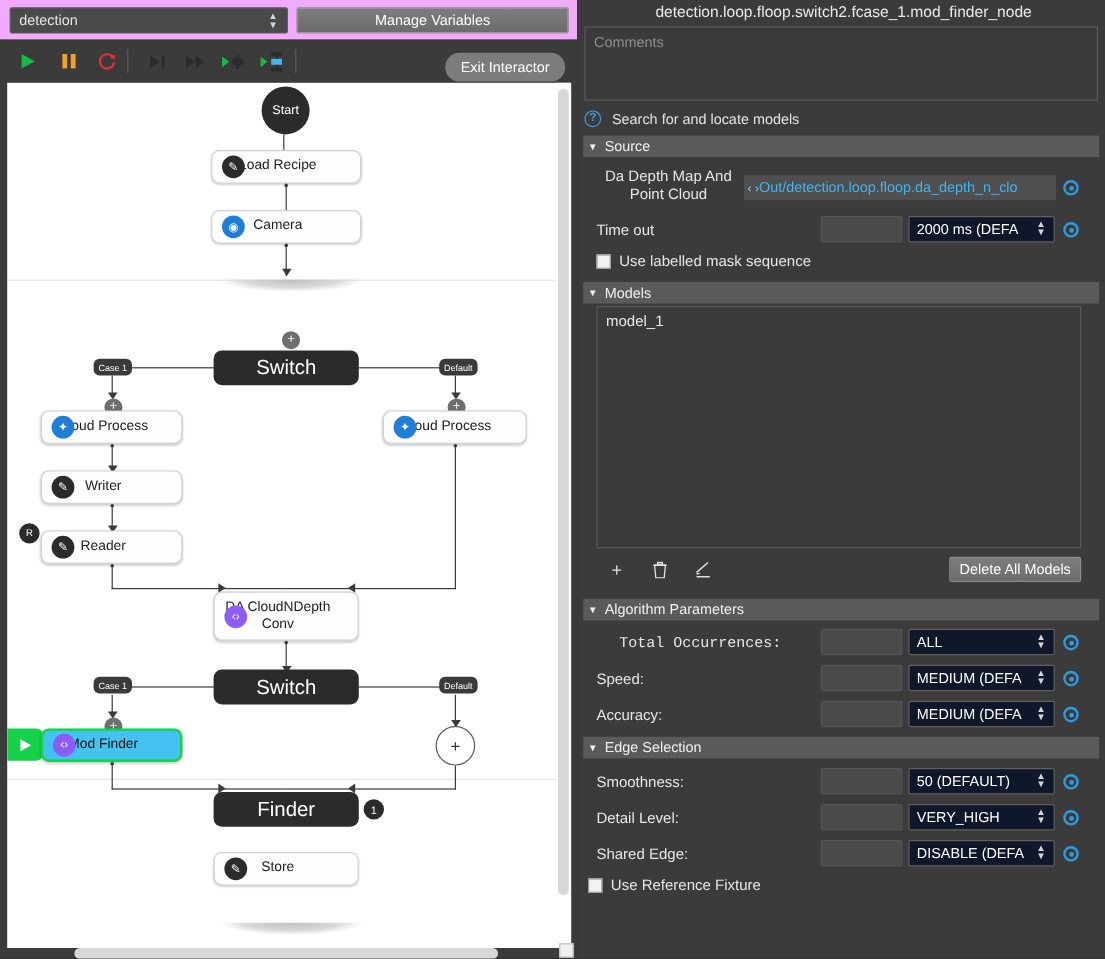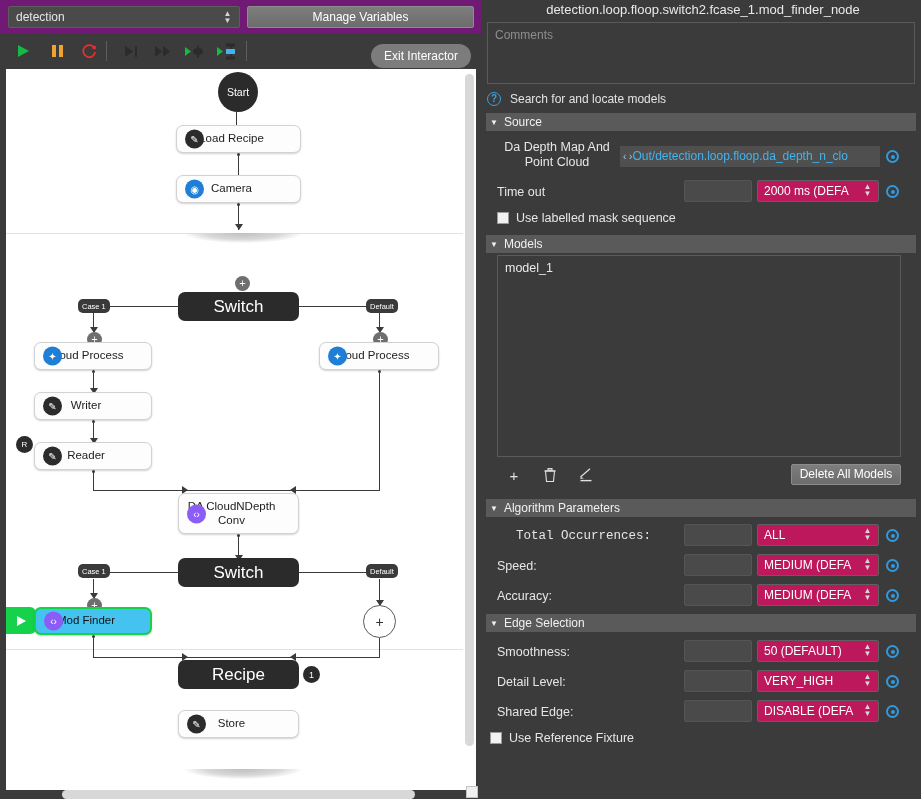--- a/index.html
+++ b/index.html
@@ -9,21 +9,21 @@
     overflow: hidden;
     background: #2b2b2b;
   }
   #app { position: relative; width: 921px; height: 799px; }
 
   
   #left { position: absolute; left: 0; top: 0; width: 481px; height: 799px; background: #3b3b3b; }
 
   #recipe-bar {
     position: absolute; left: 0; top: 0; width: 481px; height: 33px;
-    background: #701a75;
+    background: #f0abfc;
   }
   #recipe-select {
     position: absolute; left: 8px; top: 6px; width: 232px; height: 22px;
     background: #4a4a4a; border: 1px solid #5d5d5d; border-radius: 2px;
     color: #e6e6e6; font-size: 12px; line-height: 20px; padding-left: 7px;
   }
   #recipe-select .spin {
     position: absolute; right: 7px; top: 3px; width: 9px; height: 15px;
     color: #d6d6d6; font-size: 8px; line-height: 7px; text-align: center;
   }
@@ -179,21 +179,21 @@
     background: #5a5a5a; color: #f0f0f0; font-size: 12px;
     display: flex; align-items: center; padding-left: 4px; gap: 6px;
   }
   .tri { font-size: 8px; color: #f0f0f0; }
 
   .row-label { position: absolute; color: #e6e6e6; font-size: 12.5px; line-height: 15px; }
   .val-box {
     position: absolute; background: #4a4a4a; border: 1px solid #555; border-radius: 2px;
   }
   .combo {
-    position: absolute; background: #be185d; border: 1px solid #606060; border-radius: 2px;
+    position: absolute; background: #0f172a; border: 1px solid #606060; border-radius: 2px;
     color: #ffffff; font-size: 12px; line-height: 20px; padding-left: 6px; overflow: hidden;
     white-space: nowrap;
   }
   .combo .spin {
     position: absolute; right: 6px; top: 2px; width: 9px;
     color: #d6d6d6; font-size: 8px; line-height: 7px; text-align: center;
   }
   .radio-dot {
     position: absolute; width: 13px; height: 13px; border-radius: 50%;
     border: 2px solid #2f9ae0; background: #3b3b3b;
@@ -413,21 +413,21 @@
       <div class="dot-s" style="left:86px; top:566px;"></div>
       <div class="edge edge-v" style="left:87px; top:567px; height:22px;"></div>
       <div class="edge edge-v" style="left:373px; top:569px; height:20px;"></div>
 
       <div class="edge edge-h" style="left:87px; top:588px; width:146px;"></div>
       <div class="edge edge-h" style="left:233px; top:588px; width:141px;"></div>
       <div class="arrow-r" style="left:176px; top:584px;"></div>
       <div class="arrow-l" style="left:284px; top:584px;"></div>
 
       <div class="dark-node" style="left:172px; top:591px; width:121px; height:29px;">
-        <span>Recipe</span>
+        <span>Finder</span>
       </div>
       <div class="badge-1" style="left:297px; top:597px;">1</div>
 
       <div class="node" style="left:172px; top:641px; width:121px; height:28px;">
         <span class="nicon ic-dark">✎</span>
         <span class="nlabel">Store</span>
       </div>
     </div>
 
     <div id="vscroll-track"></div>

